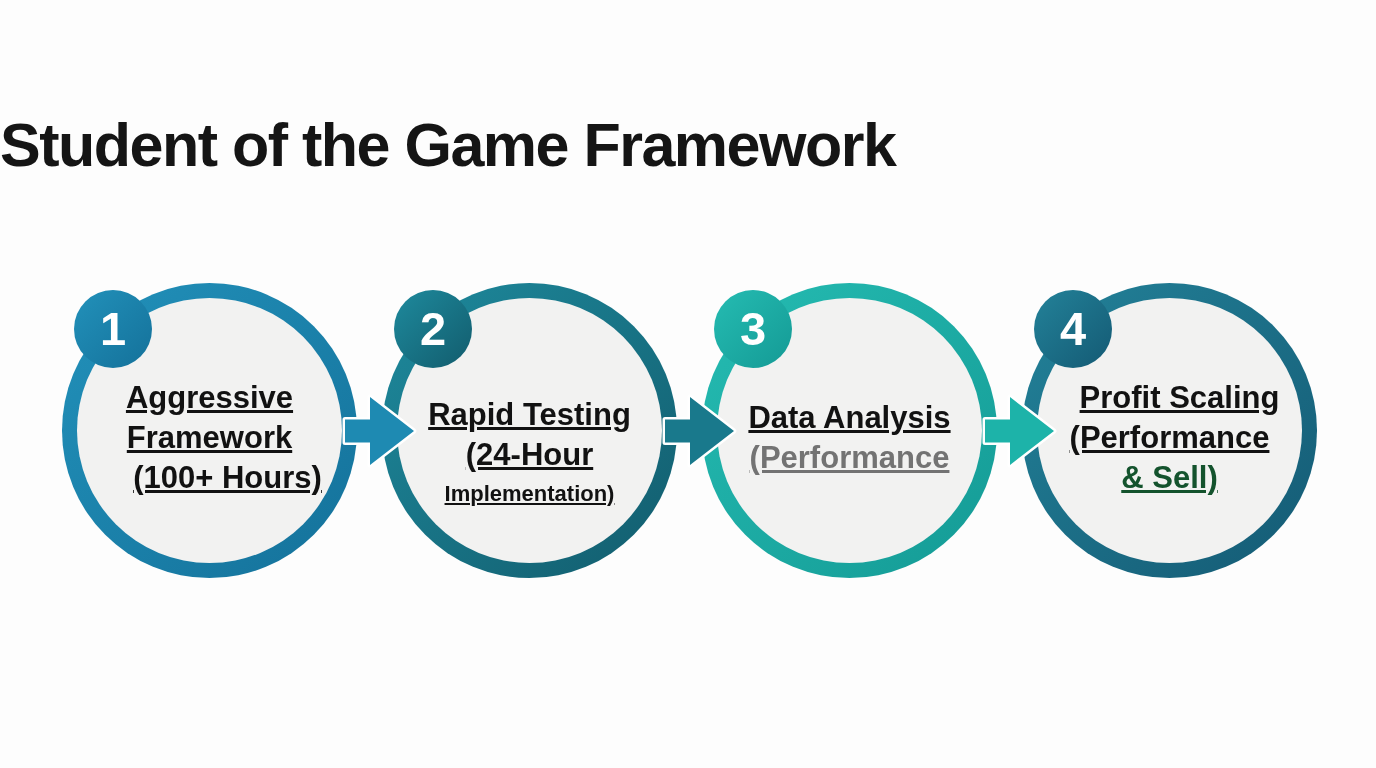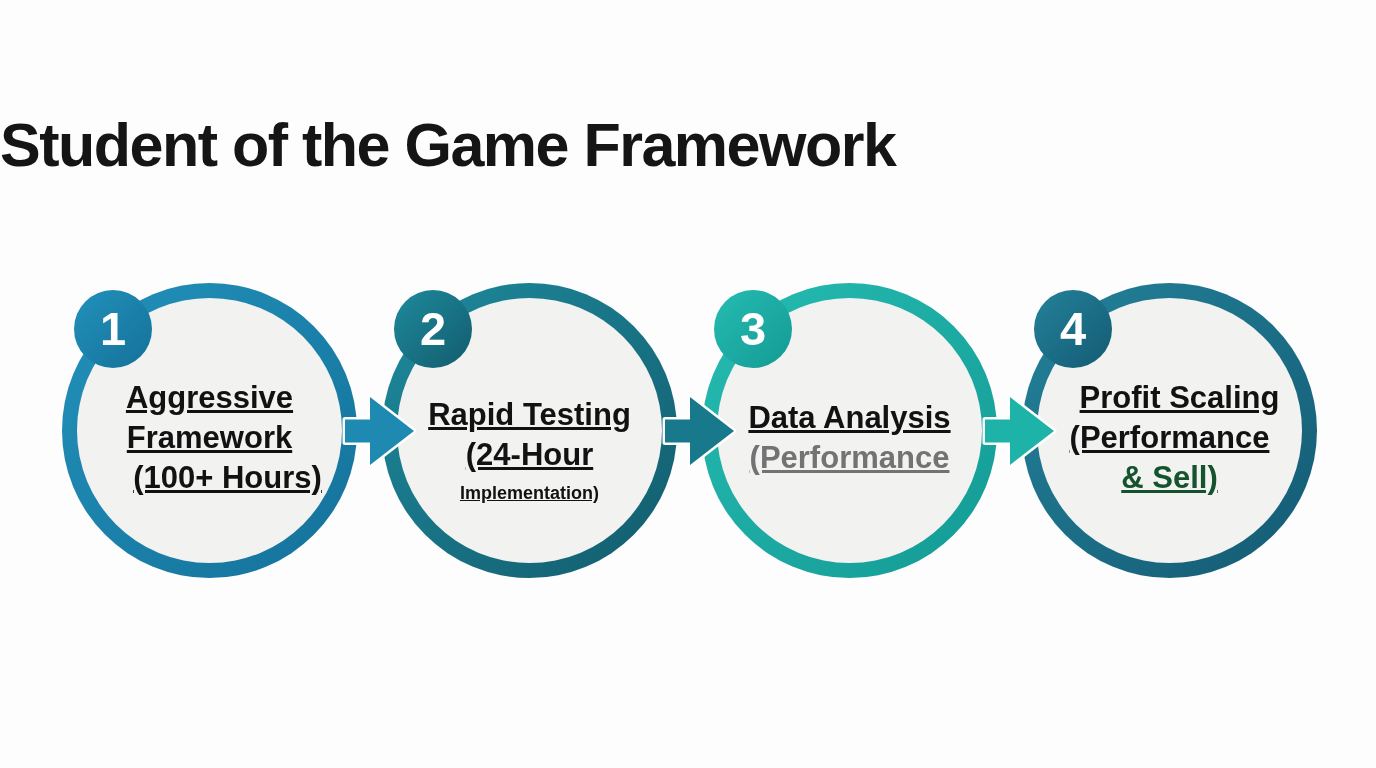--- a/index.html
+++ b/index.html
@@ -43,21 +43,21 @@
     box-sizing: border-box;
   }
   .line {
     font-size: 31px; font-weight: 700;
     line-height: 40px;
     color: #121212;
     white-space: nowrap;
     text-decoration: underline;
   }
   
-  .step[data-step="1"] .line-3 { font-size: 18px; line-height: 37px; }
+  .step[data-step="1"] .line-3 { font-size: 22px; line-height: 37px; }
   .badge {
     position: absolute;
     left: 12px; top: 7px;
     width: 78px; height: 78px;
     border-radius: 50%;
     background: #1a87a9; 
     display: flex; align-items: center; justify-content: center;
     z-index: 3;
   }
   .badge-number {

